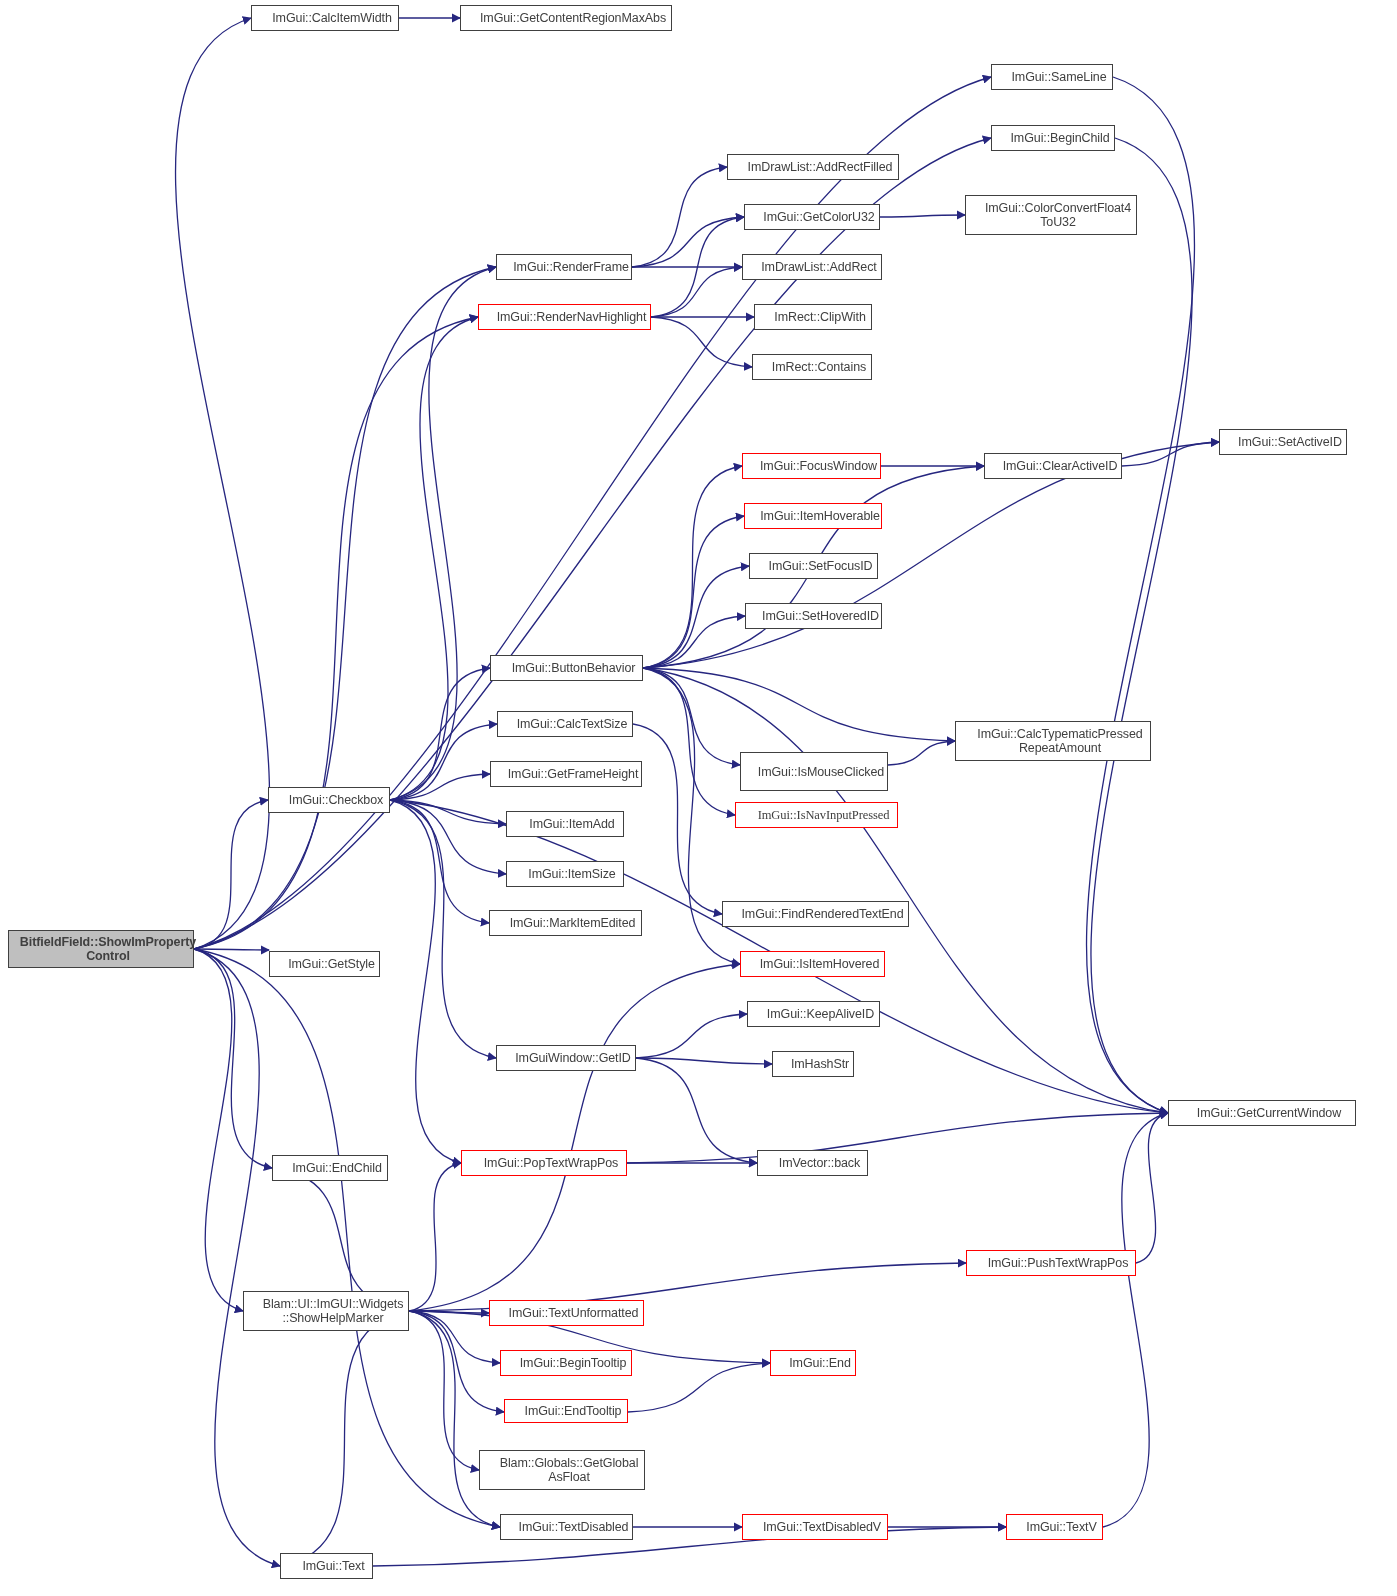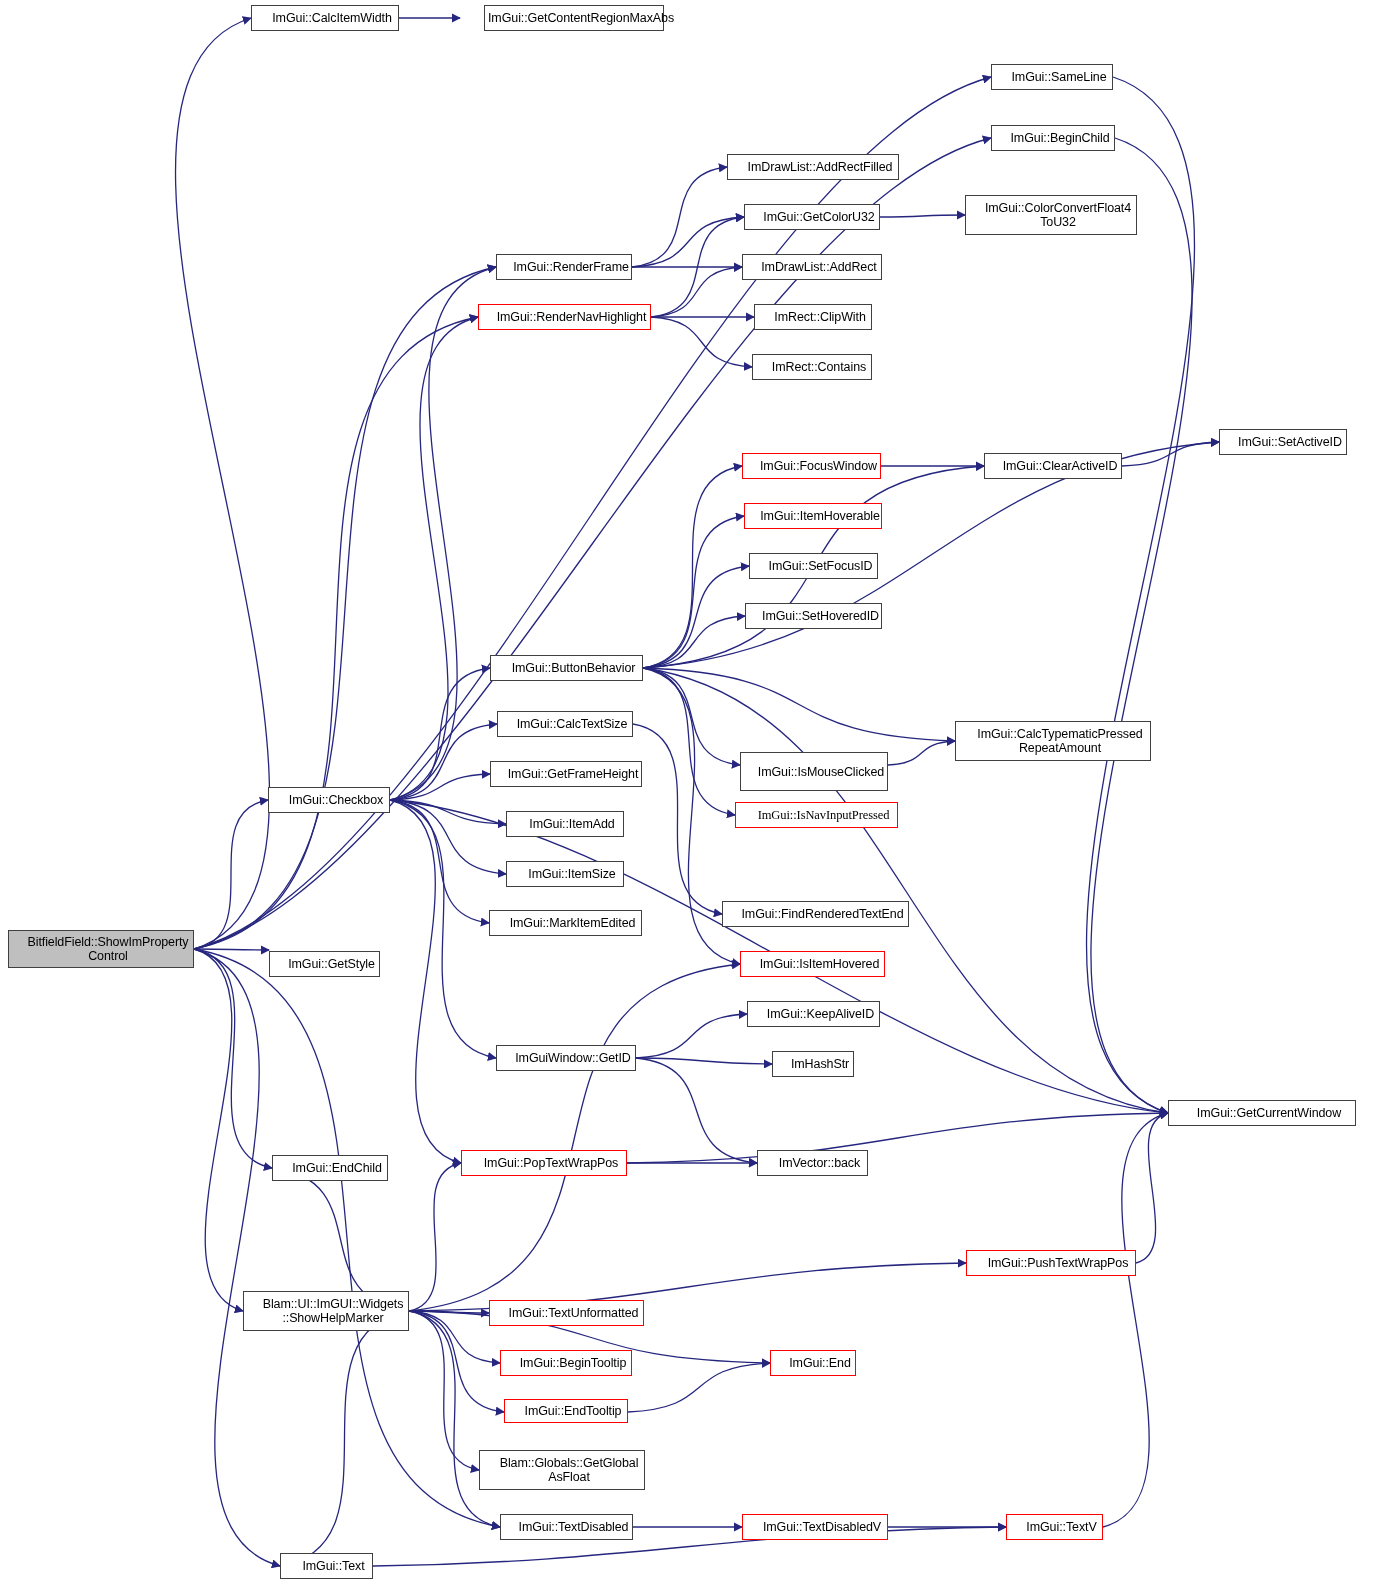--- a/index.html
+++ b/index.html
@@ -26,21 +26,21 @@
   }
   .node {
     position: absolute;
     box-sizing: border-box;
     display: flex;
     align-items: center;
     justify-content: center;
     text-align: center;
     font-size: 12.5px;
     line-height: 14px;
-    color: #000000;
+    color: #404040;
     background: #ffffff;
     border: 1px solid #404040;
     letter-spacing: -0.1px;
     white-space: pre-line;
     cursor: pointer;
     padding-left: 14px;
   }
   .node.red {
     border: 1px solid #ff0000;
   }
@@ -130,24 +130,24 @@
         <path d="M 409 1311 C 667.39 1283.24, 481.61 991.76, 740 964" fill="none" stroke="#26267f" stroke-width="1.3" marker-end="url(#arrow)"></path>
         <path d="M 628 1412 C 716.88 1408.08, 681.12 1366.92, 770 1363" fill="none" stroke="#26267f" stroke-width="1.3" marker-end="url(#arrow)"></path>
         <path d="M 1136 1263 C 1186.6 1251, 1117.4 1125, 1168 1113" fill="none" stroke="#26267f" stroke-width="1.3" marker-end="url(#arrow)"></path>
         <path d="M 633 1527 C 692.95 1527, 682.05 1527, 742 1527" fill="none" stroke="#26267f" stroke-width="1.3" marker-end="url(#arrow)"></path>
         <path d="M 888 1527 C 952.9 1527, 941.1 1527, 1006 1527" fill="none" stroke="#26267f" stroke-width="1.3" marker-end="url(#arrow)"></path>
         <path d="M 373 1566 C 633 1562.88, 746 1530.12, 1006 1527" fill="none" stroke="#26267f" stroke-width="1.3" marker-end="url(#arrow)"></path>
         <path d="M 1103 1527 C 1229.83 1493.88, 1041.17 1146.12, 1168 1113" fill="none" stroke="#26267f" stroke-width="1.3" marker-end="url(#arrow)"></path>
       </g>
   </svg>
   <div id="nodes">
-      <div class="node root" style="left: 8px; top: 930px; width: 186px; height: 38px;"><span>BitfieldField::ShowImProperty
+      <div class="node root" style="left: 8px; top: 930px; width: 186px; height: 38px; font-weight: bold;"><span>BitfieldField::ShowImProperty
 Control</span></div>
       <div class="node" style="left: 251px; top: 5px; width: 148px; height: 26px;"><span>ImGui::CalcItemWidth</span></div>
-      <div class="node" style="left: 460px; top: 5px; width: 180px; height: 26px; margin-left: 24px;"><span>ImGui::GetContentRegionMaxAbs</span></div>
+      <div class="node" style="left: 460px; top: 5px; width: 212px; height: 26px;"><span>ImGui::GetContentRegionMaxAbs</span></div>
       <div class="node" style="left: 991px; top: 64px; width: 122px; height: 26px;"><span>ImGui::SameLine</span></div>
       <div class="node" style="left: 991px; top: 125px; width: 124px; height: 26px;"><span>ImGui::BeginChild</span></div>
       <div class="node" style="left: 727px; top: 154px; width: 172px; height: 26px;"><span>ImDrawList::AddRectFilled</span></div>
       <div class="node" style="left: 744px; top: 204px; width: 136px; height: 26px;"><span>ImGui::GetColorU32</span></div>
       <div class="node" style="left: 965px; top: 195px; width: 172px; height: 40px;"><span>ImGui::ColorConvertFloat4
 ToU32</span></div>
       <div class="node" style="left: 496px; top: 254px; width: 136px; height: 26px;"><span>ImGui::RenderFrame</span></div>
       <div class="node" style="left: 742px; top: 254px; width: 140px; height: 26px;"><span>ImDrawList::AddRect</span></div>
       <div class="node red" style="left: 478px; top: 304px; width: 173px; height: 26px;"><span>ImGui::RenderNavHighlight</span></div>
       <div class="node" style="left: 754px; top: 304px; width: 118px; height: 26px;"><span>ImRect::ClipWith</span></div>

